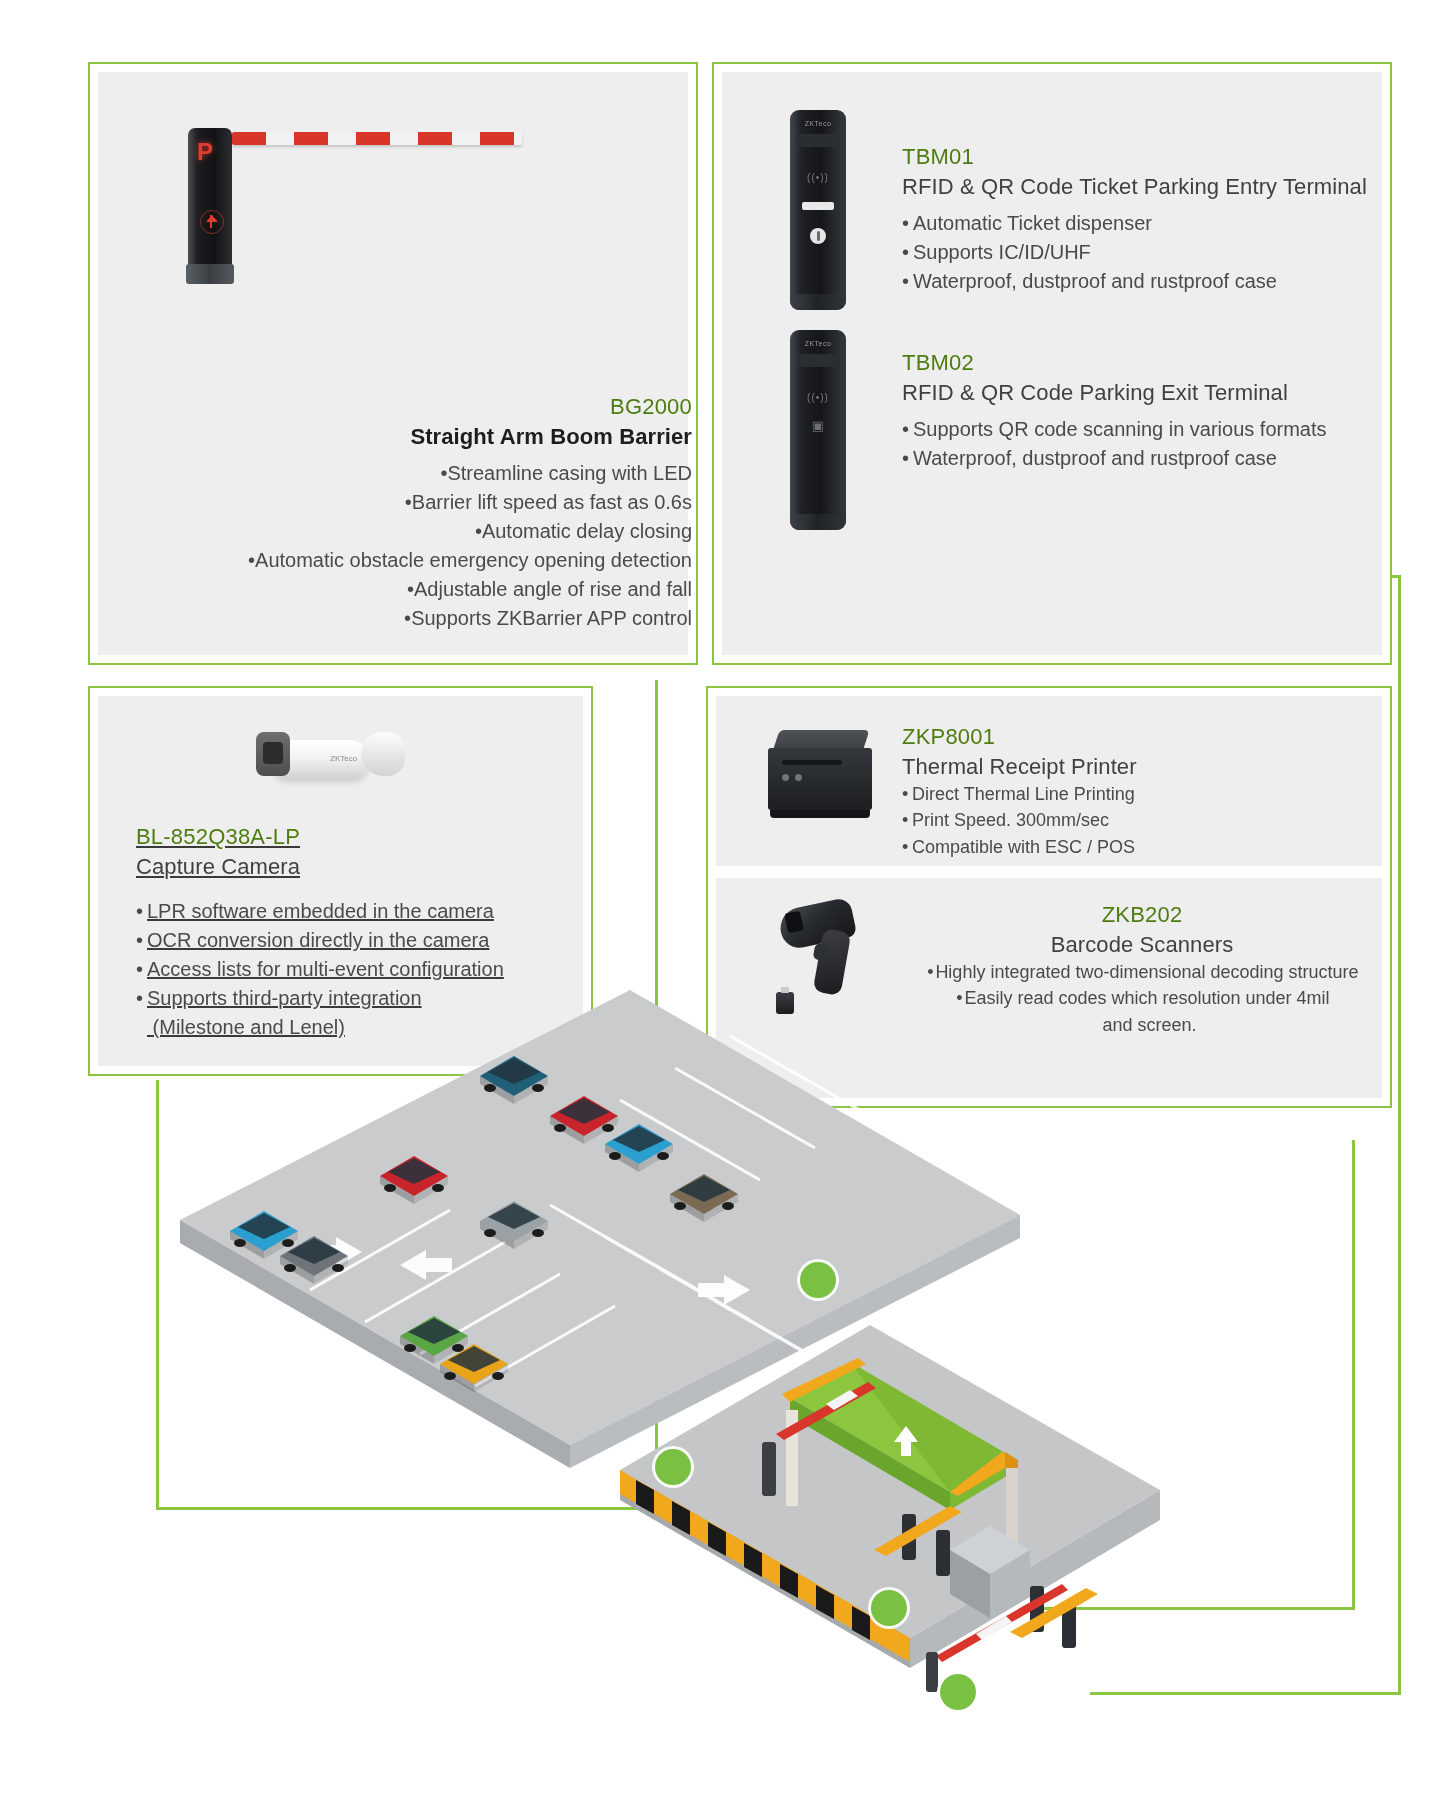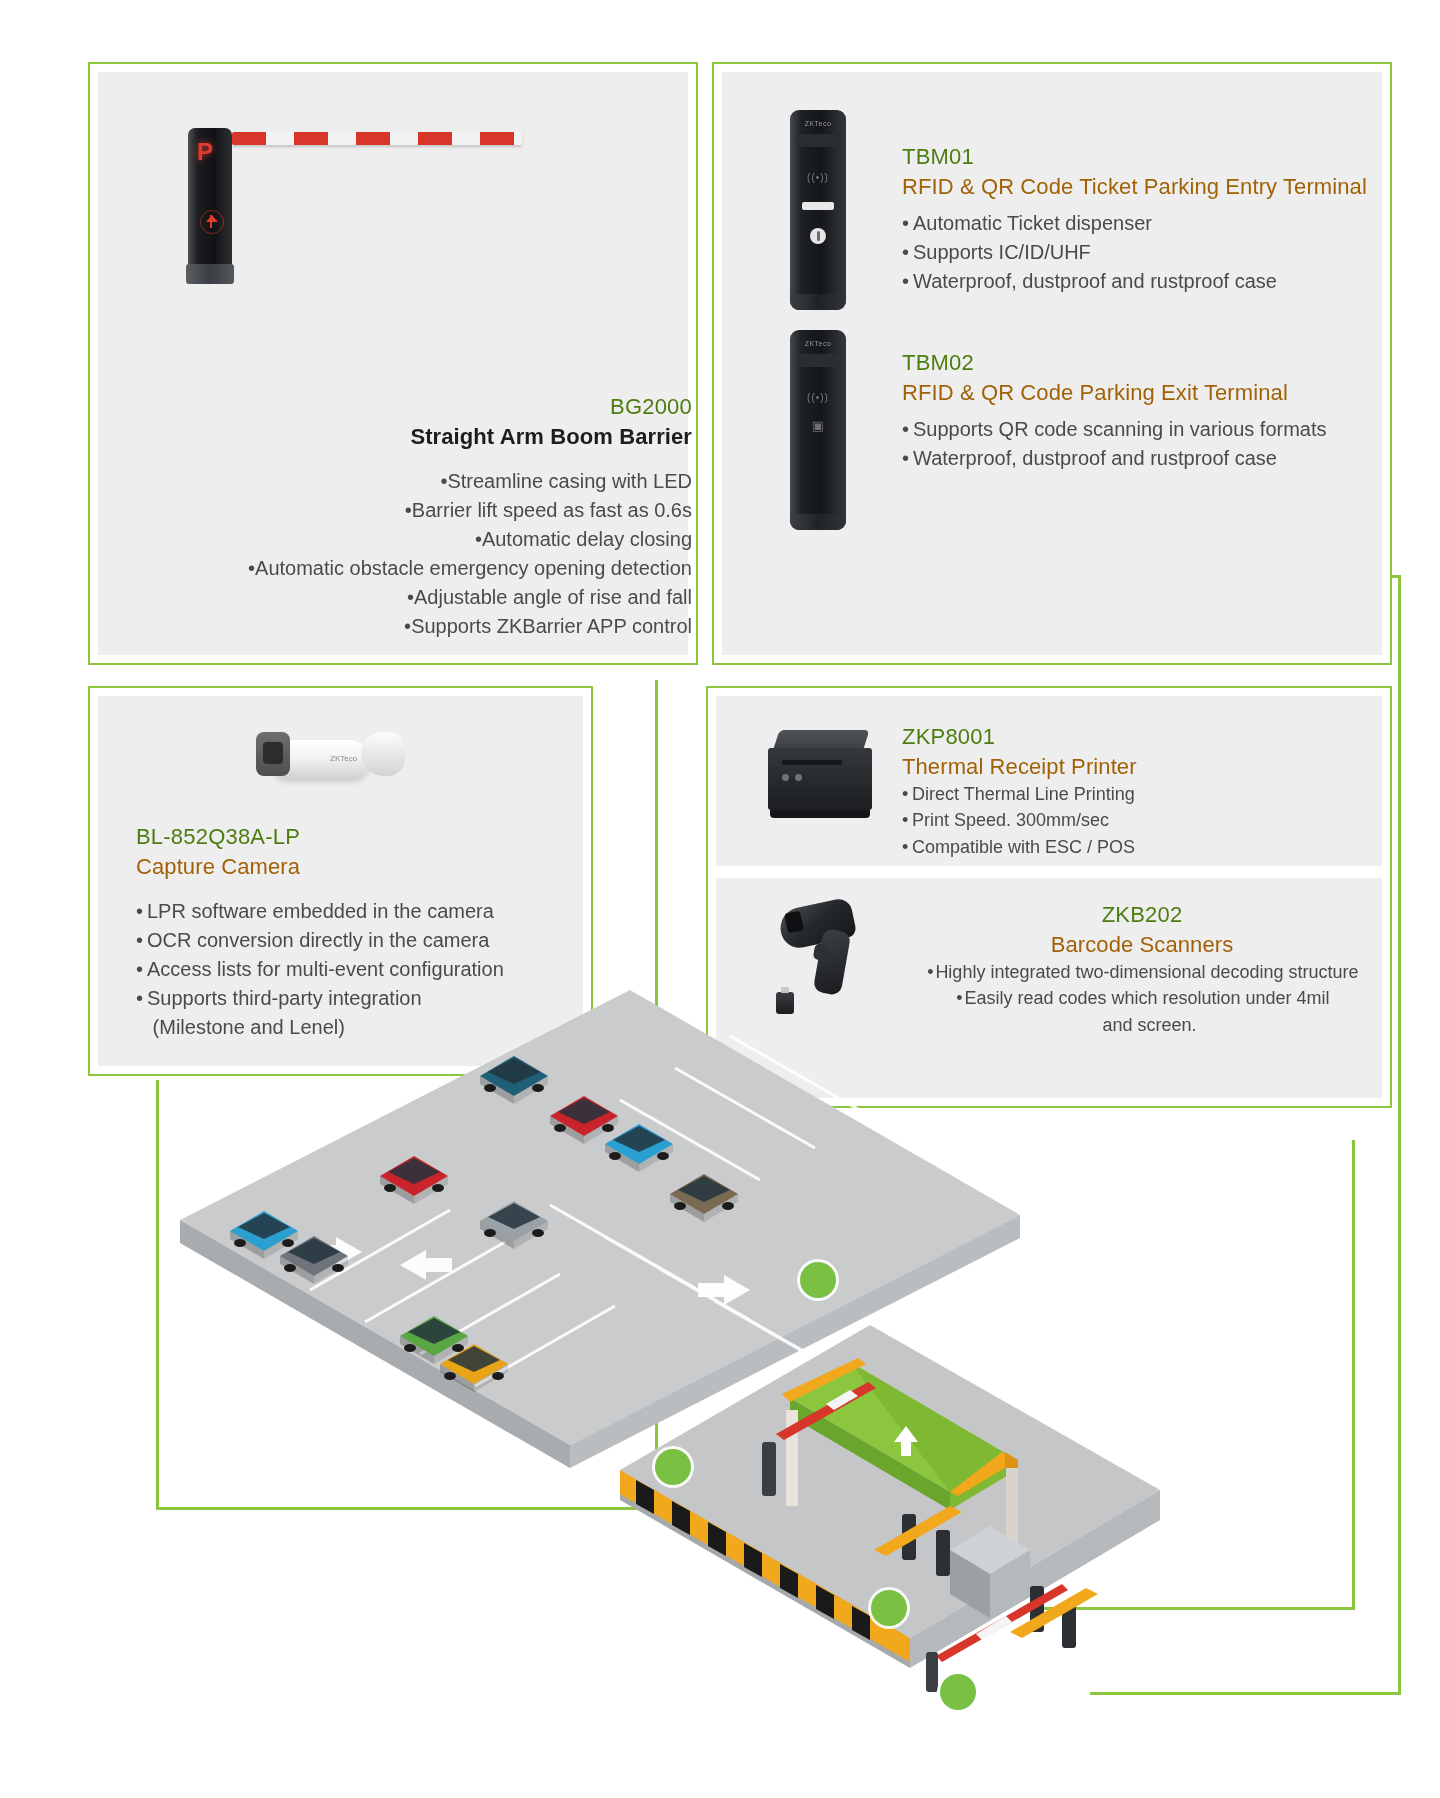--- a/index.html
+++ b/index.html
@@ -5,21 +5,21 @@
   html,body{margin:0;padding:0;background:#ffffff;}
   body{width:1440px;height:1798px;position:relative;overflow:hidden;
        font-family:"Liberation Sans","DejaVu Sans",sans-serif;color:#3a3a3a;}
 
   .green-line{position:absolute;background:#8cc63e;}
   .panel{position:absolute;border:2px solid #8cc63e;background:#ffffff;box-sizing:border-box;}
   .panel-inner{position:absolute;background:#eeeeee;box-sizing:border-box;}
 
   .prod-code{font-size:22px;color:#4d7c0f;font-weight:400;letter-spacing:.2px;line-height:1.35;}
   .prod-name{font-size:22px;color:#1d1d1d;font-weight:700;letter-spacing:.1px;line-height:1.35;}
-  .prod-name.light{font-weight:400;color:#a16207;}
+  .prod-name.light{font-weight:400;color:#404040;}
   .bullets{list-style:none;margin:0;padding:0;}
   .bullets li{font-size:20px;color:#4a4a4a;line-height:1.45;white-space:nowrap;}
   .bullets li .b{display:inline-block;width:11px;}
   .bullets.sm li{font-size:18px;}
   .bullets.sm li .b{width:10px;}
 
   .dot{position:absolute;border-radius:50%;background:#7ac143;box-shadow:0 0 0 3px rgba(255,255,255,.9);}
 
   
   .barrier-wrap{position:absolute;}
@@ -113,21 +113,21 @@
       <div class="barrier-post"></div>
       <div class="barrier-base"></div>
       <div class="barrier-p">P</div>
       <div class="barrier-arrow"></div>
       <div class="barrier-arm"></div>
     </div>
 
     <div style="position:absolute;left:54px;top:320px;width:540px;text-align:right;">
       <div class="prod-code">BG2000</div>
       <div class="prod-name">Straight Arm Boom Barrier</div>
-      <ul class="bullets" style="margin-top:16px;">
+      <ul class="bullets" style="margin-top:8px;">
         <li><span class="b">•</span><span>Streamline casing with LED</span></li>
         <li><span class="b">•</span><span>Barrier lift speed as fast as 0.6s</span></li>
         <li><span class="b">•</span><span>Automatic delay closing</span></li>
         <li><span class="b">•</span><span>Automatic obstacle emergency opening detection</span></li>
         <li><span class="b">•</span><span>Adjustable angle of rise and fall</span></li>
         <li><span class="b">•</span><span>Supports ZKBarrier APP control</span></li>
       </ul>
     </div>
   </div>
 </div>
@@ -172,21 +172,21 @@
 </div>
 
 <div class="panel" style="left:88px;top:686px;width:505px;height:390px;">
   <div class="panel-inner" style="left:8px;top:8px;right:8px;bottom:8px;">
     <div class="cam" style="left:140px;top:26px;width:190px;height:76px;">
       <div class="cam-body"></div>
         <div class="cam-lens"></div>
         <div class="cam-mount"></div>
       <div class="cam-zk">ZKTeco</div>
     </div>
-    <div style="position:absolute;left:38px;top:126px;width:430px;">
+    <div style="position:absolute;left:38px;top:126px;width:430px;text-decoration:underline;">
       <div class="prod-code">BL-852Q38A-LP</div>
       <div class="prod-name light">Capture Camera</div>
       <ul class="bullets" style="margin-top:16px;">
         <li><span class="b">•</span><span>LPR software embedded in the camera</span></li>
         <li><span class="b">•</span><span>OCR conversion directly in the camera</span></li>
         <li><span class="b">•</span><span>Access lists for multi-event configuration</span></li>
         <li><span class="b">•</span><span>Supports third-party integration</span></li>
         <li><span class="b" style="opacity:0">•</span><span> (Milestone and Lenel)</span></li>
       </ul>
     </div>

